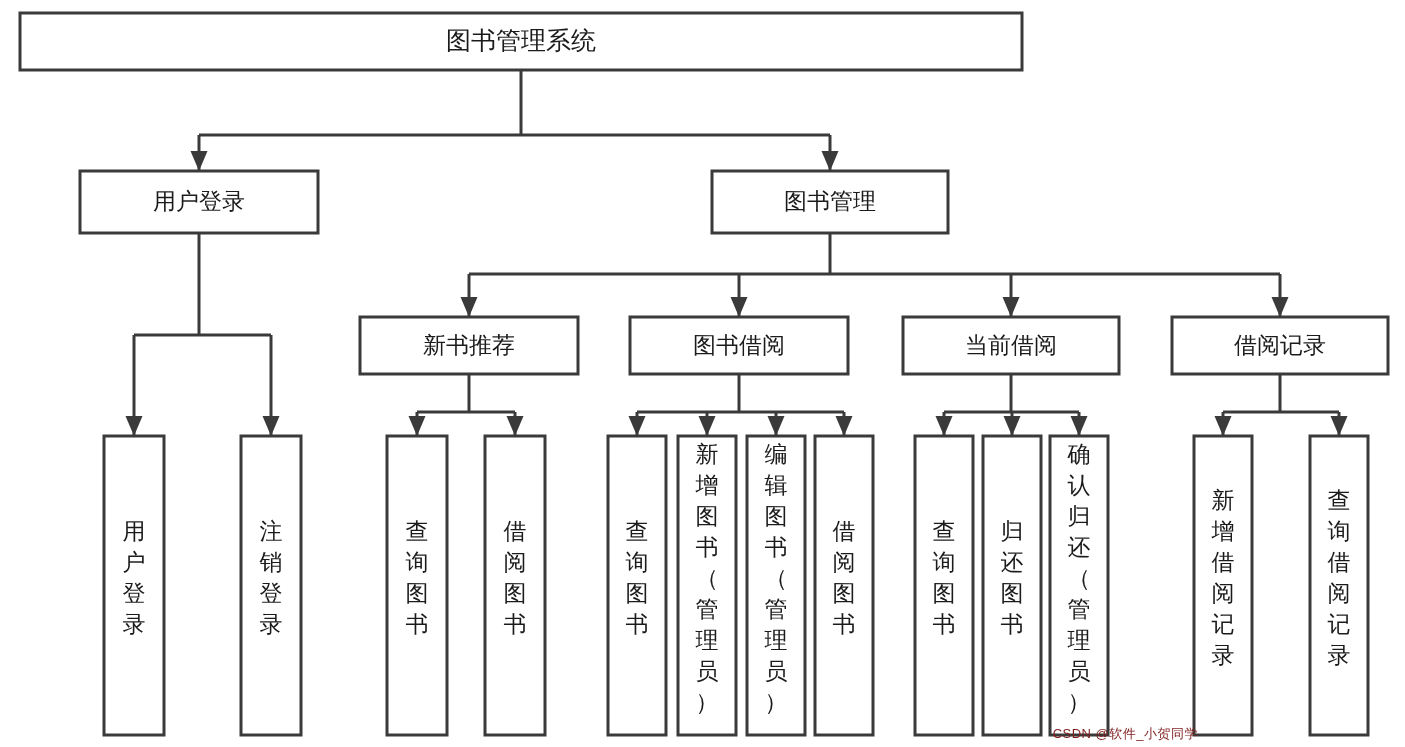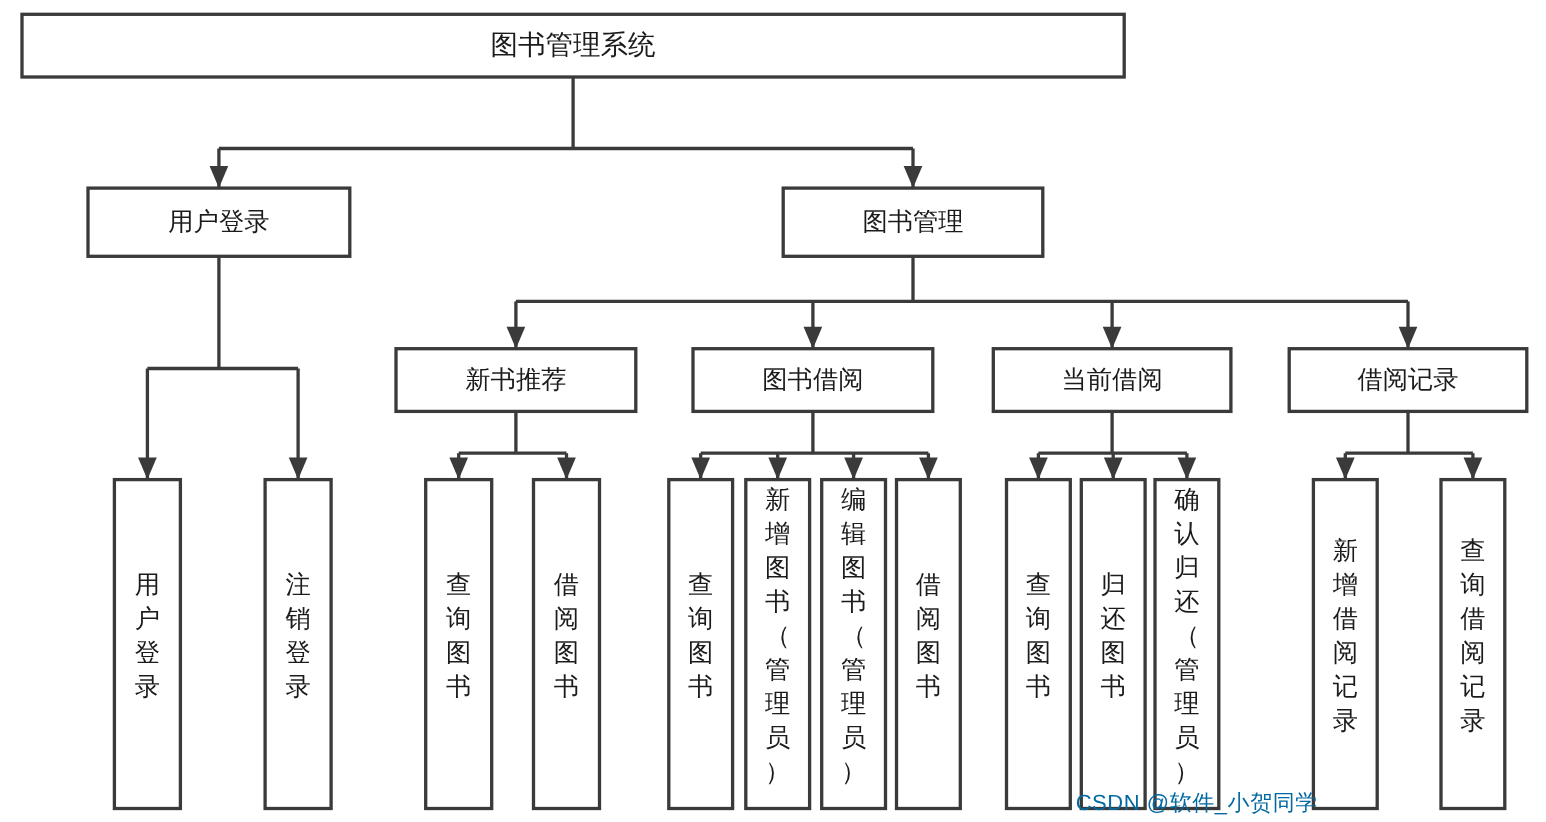--- a/index.html
+++ b/index.html
@@ -57,22 +57,22 @@
   }
   .arrow-head {
     fill: #3a3a3a;
     stroke: none;
   }
   .watermark {
     position: absolute;
     right: 8px;
     bottom: 4px;
     font-family: "Liberation Sans", "DejaVu Sans", sans-serif;
-    font-size: 20px;
-    color: #0369a1;
+    font-size: 13px;
+    color: #7f1d1d;
     white-space: nowrap;
     letter-spacing: 0.5px;
     user-select: none;
   }
 </style>
 </head>
 <body>
 
 <div id="diagram-root">
   <svg class="diagram" id="diagram-svg" viewBox="0 0 1405 747" xmlns="http://www.w3.org/2000/svg">

